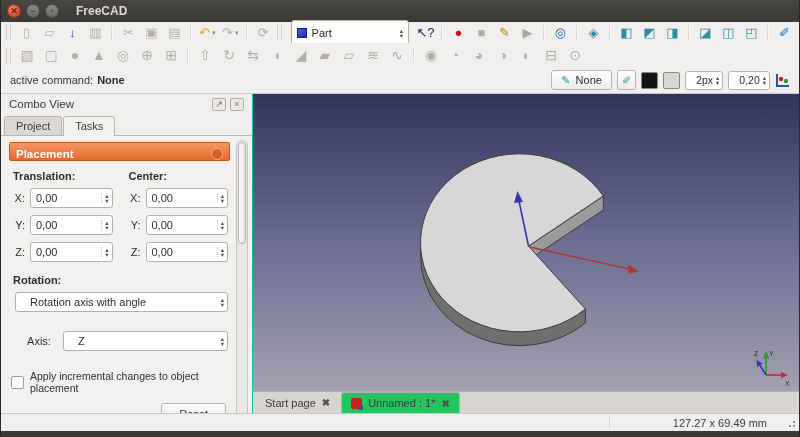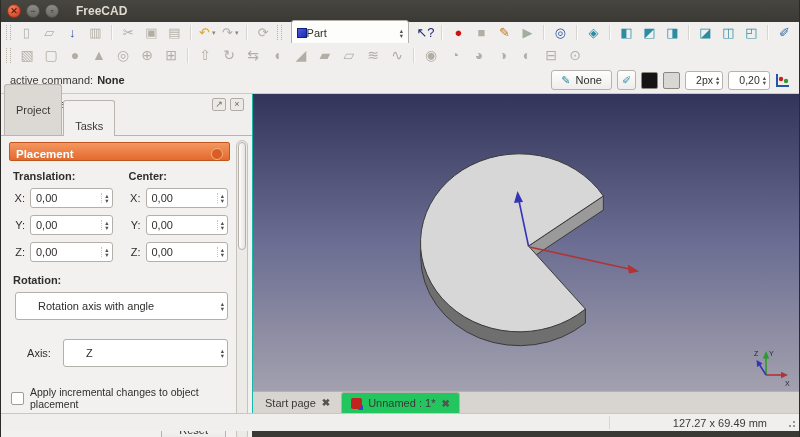--- a/index.html
+++ b/index.html
@@ -18,21 +18,21 @@
   
   .tbrow { display:flex; align-items:center; padding:0 3px; background:#f1efed; }
   .tb1 { height:21px; flex:0 0 21px; }
   .tb2 { height:24px; flex:0 0 24px; }
   .handle { width:5px; height:15px; margin:0 4px 0 2px; border-left:1px dotted #b3afa8; border-right:1px dotted #b3afa8; }
   .tbtn { min-width:23px; height:18px; display:flex; align-items:center; justify-content:center; font-size:13px; color:#6e6c66; }
   .tb2 .tbtn { min-width:24px; height:20px; font-size:14px; }
   .tbtn.dis { color:#b2aea6; }
   .tbtn .caret { font-size:7px; color:#8a867f; margin-left:2px; }
   .tbtn.sep { min-width:0; width:1px; height:15px; padding:0; margin:0 4px; border-left:1px solid #d9d5d0; border-right:1px solid #fbfaf9; }
-  .wbselect { display:flex; align-items:center; width:126px; height:26px; background:#fdfdfc; border:1px solid #b3afa9;
+  .wbselect { display:flex; align-items:center; gap:5px; width:126px; height:26px; background:#fdfdfc; border:1px solid #b3afa9;
               border-radius:3px; padding:0 5px; margin:0 5px; font-size:11px; color:#2f2e2b; }
   .wbcube { width:10px; height:10px; background:linear-gradient(135deg,#4a5ae0,#1b2ab0); border:1px solid #14207f; }
   .updown { margin-left:auto; display:flex; flex-direction:column; line-height:5px; font-size:6.5px; color:#55534e; text-align:center; }
 
   
   .cmdbar { height:27px; flex:0 0 27px; display:flex; align-items:center; padding:0 9px; background:#f1efed; border-bottom:1px solid #cdc9c3; }
   .cmd-label { font-size:11px; color:#3b3a37; }
   .cmd-value { font-size:11px; font-weight:bold; color:#2b2a27; margin-left:4px; }
   .stylebar { margin-left:auto; display:flex; align-items:center; gap:5px; }
   .sbtn { height:20px; border:1px solid #b7b3ac; border-radius:3px; background:linear-gradient(#fefefe,#efedeb);
@@ -48,41 +48,41 @@
   
   .main { flex:1 1 auto; display:flex; min-height:0; }
 
   
   .combo-panel { width:252px; flex:0 0 252px; display:flex; flex-direction:column; background:#f1efed; border-right:1px solid #14b8a6; }
   .cv-header { height:20px; flex:0 0 20px; display:flex; align-items:center; padding:0 8px; font-size:11.5px; color:#3b3a37; }
   .cv-btns { margin-left:auto; display:flex; gap:4px; }
   .cv-btn { width:14px; height:13px; border:1px solid #b1ada6; border-radius:2px; font-size:9px; line-height:1;
             display:flex; align-items:center; justify-content:center; color:#6e6b66; background:#eceae7; }
   .cv-tabs { display:flex; align-items:flex-end; height:21px; flex:0 0 21px; padding:0 3px; gap:1px; }
-  .ctab { padding:19px 11px; font-size:11px; color:#3b3a37; background:#dcd8d3; border:1px solid #b9b5ae; border-bottom:none;
+  .ctab { padding:3px 11px; font-size:11px; color:#3b3a37; background:#dcd8d3; border:1px solid #b9b5ae; border-bottom:none;
           border-radius:3px 3px 0 0;margin-top:48px; }
   .ctab.active { background:#f3f1ef; margin-bottom:-1px; padding-bottom:4px; position:relative; z-index:2; }
   .cv-content { flex:1 1 auto; background:#f3f1ef; border-top:1px solid #b9b5ae; position:relative; padding:6px 22px 4px 8px; }
 
   .pl-header { height:19px; background:linear-gradient(#f49760,#e36a2e); border:1px solid #c2551e; border-radius:2px;
                color:#fff; font-weight:bold; font-size:11.5px; display:flex; align-items:flex-end; padding:0 6px; }
   .pl-badge { margin-left:auto; width:12px; height:12px; border-radius:50%; background:#d85e22; border:1px solid #f5b089; }
   .pl-body { padding:8px 2px 0 2px; font-size:11px; color:#2f2e2b; }
   .pl-grid { display:flex; gap:14px; }
   .pl-col { flex:1; }
   .pl-grouplabel { font-weight:bold; margin:1px 0 6px 2px; }
   .spinrow { display:flex; align-items:center; gap:5px; margin-bottom:7px; }
   .spinlabel { width:14px; text-align:right; }
   .spinbox { flex:1; height:20px; background:#fff; border:1px solid #b3afa9; border-radius:3px;
              display:flex; align-items:center; padding:0 3px 0 5px; }
   .spinbtns { margin-left:auto; display:flex; flex-direction:column; line-height:5px; font-size:6.5px; color:#55534e;
               padding-left:3px; border-left:1px dotted #c8c4be; text-align:center; }
   .rot-label { margin-top:5px; }
-  .widecombo { height:28px; background:#fff; border:1px solid #b3afa9; border-radius:3px; display:flex; align-items:center;
-               padding:0 3px 0 22px; margin:0 0 0 4px; }
+  .widecombo { height:20px; background:#fff; border:1px solid #b3afa9; border-radius:3px; display:flex; align-items:center;
+               padding:0 3px 0 14px; margin:0 0 0 4px; }
   .axisrow { display:flex; align-items:center; gap:6px; margin:9px 0 0 10px; }
   .axisrow .widecombo, .axisrow .spinbox { flex:1; margin:0; }
   .flabel { width:36px; text-align:center; }
   .axis-gap { height:10px; }
   .applyrow { display:flex; align-items:center; gap:6px; margin-top:19px; font-size:10.5px; }
   .cb { width:13px; height:13px; flex:0 0 13px; background:#fff; border:1px solid #a19d96; border-radius:2px; }
   .resetrow { display:flex; justify-content:flex-end; margin:9px 2px 0 0; }
   .btn { height:22px; padding:0 17px; font-size:11px; color:#2f2e2b; border:1px solid #b7b3ac; border-radius:3px;
          background:linear-gradient(#fdfdfd,#eae8e5); }
   .vscroll { position:absolute; top:4px; right:4px; bottom:4px; width:12px; background:#eceae7; border:1px solid #c6c2bc; border-radius:7px; }

